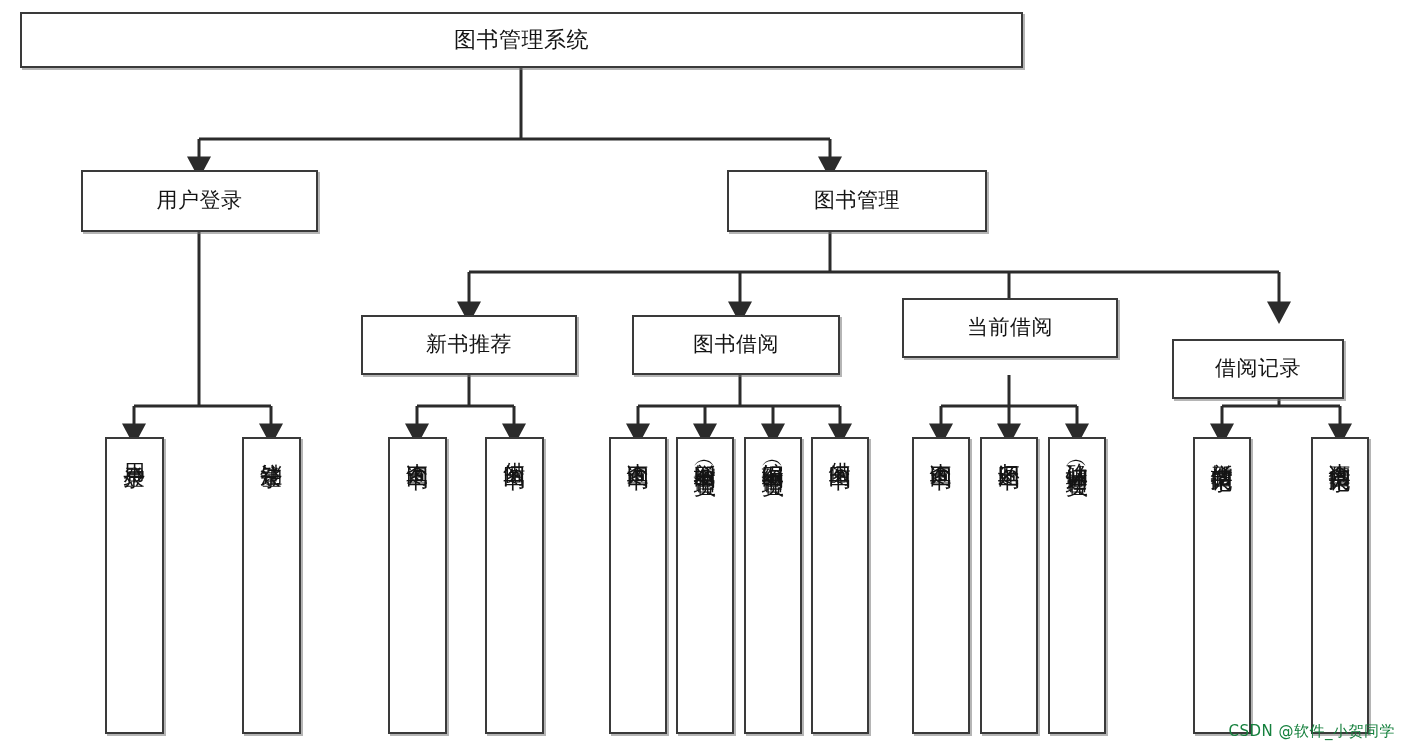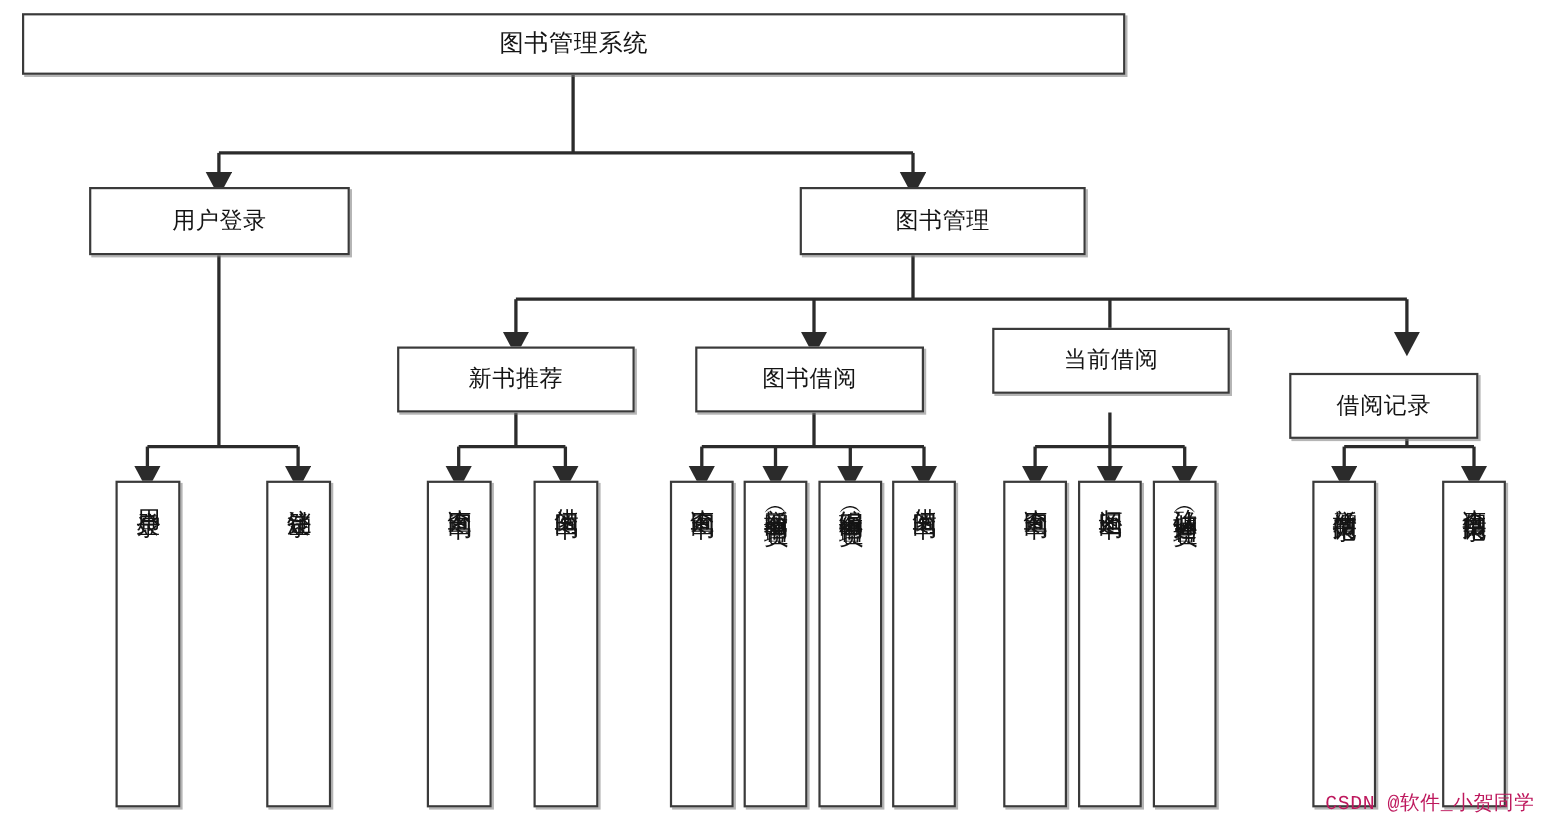--- a/index.html
+++ b/index.html
@@ -46,26 +46,25 @@
     line-height:1.06;
     letter-spacing:2px;
     margin-top:6px;
     white-space:nowrap;
   }
 
   .watermark{
     position:absolute;
     right:10px;
     bottom:6px;
-    font-size:18px;
-    color:#be185d;
+    font-size:15px;
+    color:#15803d;
     z-index:8;
     letter-spacing:0.5px;
     white-space:nowrap;
-    font-family:Liberation Mono, monospace;
   }
 </style>
 </head>
 <body>
 
 <div id="canvas">
 
   <svg class="lines" viewBox="0 0 1405 747">
     <defs>
       <marker id="ah" markerWidth="10" markerHeight="10" refX="1.2" refY="4" orient="auto" markerUnits="strokeWidth">

